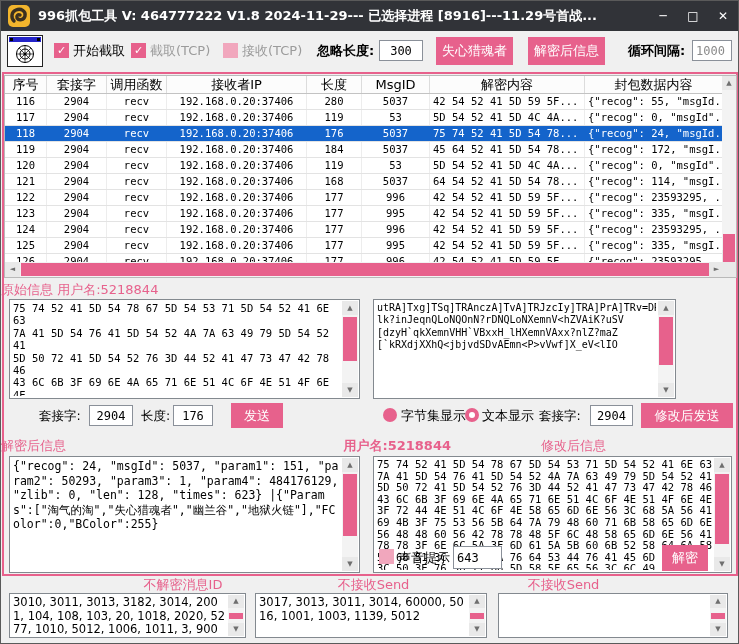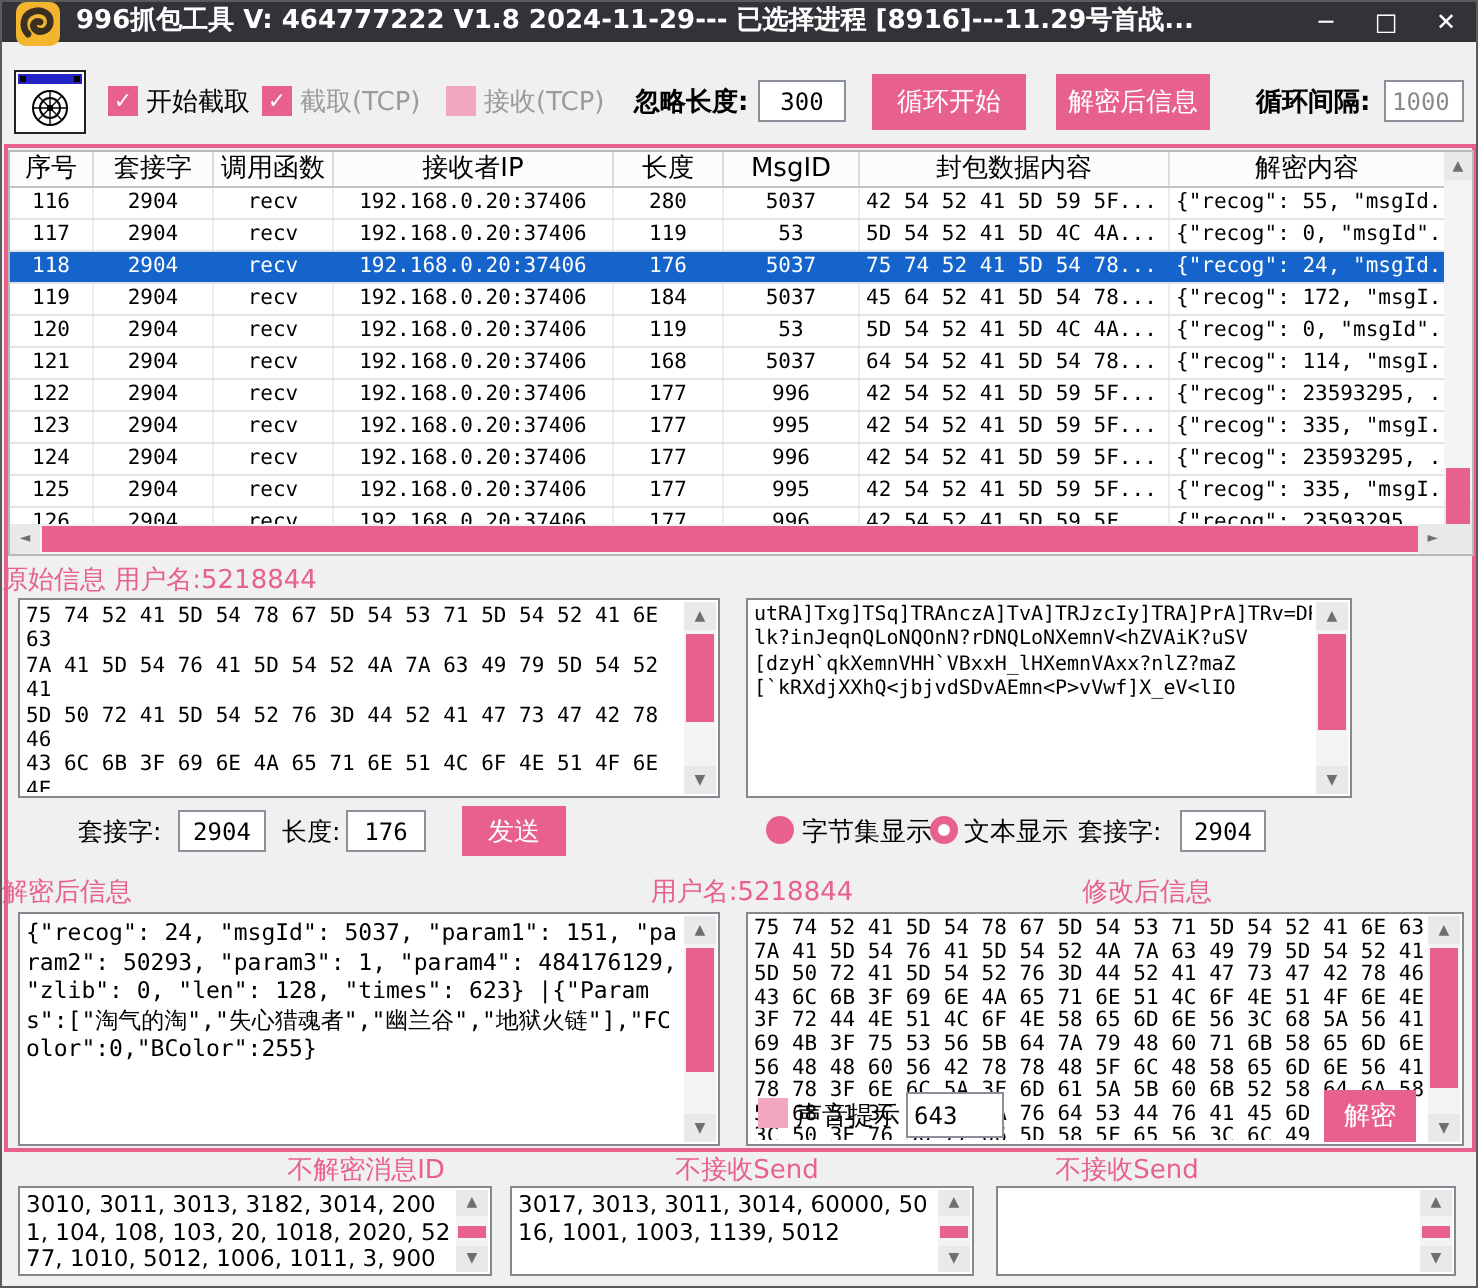--- a/index.html
+++ b/index.html
@@ -3,21 +3,21 @@
 <meta charset="utf-8">
 <style>
   * { box-sizing: border-box; margin: 0; padding: 0; }
   html,body { background:#cfcfcf; }
   body { font-family:"DejaVu Sans", sans-serif; }
   .win {
     position:relative; width:739px; height:644px; background:#f0f0f0;
     border:1px solid #5a5a5a; overflow:hidden;
   }
   
-  .titlebar { position:absolute; left:0; top:0; width:100%; height:20px; background:#313338; display:flex; }
+  .titlebar { position:absolute; left:0; top:0; width:100%; height:30px; background:#313338; display:flex; align-items:center; }
   .appicon { width:22px; height:22px; margin:0 8px 0 7px; border-radius:5px; background:#f2b52d; position:relative; flex:0 0 auto; }
   .appicon svg { position:absolute; left:0; top:0; }
   .title { color:#ffffff; font-size:13px; font-weight:bold; white-space:nowrap; overflow:hidden; }
   .winbtns { margin-left:auto; display:flex; height:100%; }
   .wbtn { width:30px; height:100%; color:#fff; font-size:12px; display:flex; align-items:center; justify-content:center; cursor:default; }
   
   .toolbar { position:absolute; left:0; top:30px; width:100%; height:41px; background:#f0f0f0; }
   .finder { position:absolute; left:6px; top:4px; width:36px; height:32px; background:#fff; border:1px solid #222; }
   .tb-item { position:absolute; top:11px; font-size:13px; color:#000; white-space:nowrap; }
   .cb { position:absolute; top:12px; width:15px; height:15px; background:#e7618c; color:#fff; font-size:11px; line-height:15px; text-align:center; }
@@ -95,38 +95,38 @@
       </svg>
     </div>
     <span class="cb" style="left:53px;">✓</span>
     <span class="tb-item" style="left:72px;">开始截取</span>
     <span class="cb" style="left:130px;">✓</span>
     <span class="tb-item gray" style="left:149px;">截取(TCP)</span>
     <span class="cb off" style="left:222px;"></span>
     <span class="tb-item gray" style="left:241px;">接收(TCP)</span>
     <span class="tb-item bold" style="left:316px;">忽略长度:</span>
     <input class="inp center" style="left: 378px; top: 9px; width: 44px; height: 21px;" value="300">
-    <button class="pbtn" style="left:435px; top:6px; width:77px; height:28px;">循环开始</button>
+    <button class="pbtn" style="left:435px; top:6px; width:77px; height:28px;">失心猎魂者</button>
     <button class="pbtn" style="left:527px; top:6px; width:77px; height:28px;">解密后信息</button>
     <span class="tb-item bold" style="left:627px;">循环间隔:</span>
     <input class="inp" style="left: 691px; top: 9px; width: 40px; height: 21px; color: rgb(138, 138, 138);" value="1000">
   </div>
 
   <div class="pinkframe"></div>
 
   <div class="ptable">
     <div class="thead">
       <div class="th">序号</div>
       <div class="th">套接字</div>
       <div class="th">调用函数</div>
       <div class="th">接收者IP</div>
       <div class="th">长度</div>
       <div class="th">MsgID</div>
+      <div class="th">解密内容</div>
       <div class="th">封包数据内容</div>
-      <div class="th">解密内容</div>
     </div>
     <div class="tbody">
 
     <div class="trow">
         <div class="td">116</div>
         <div class="td">2904</div>
         <div class="td">recv</div>
         <div class="td">192.168.0.20:37406</div>
         <div class="td">280</div>
         <div class="td">5037</div>
@@ -281,23 +281,24 @@
   <input class="inp center" style="left: 88px; top: 404px; width: 44px; height: 21px;" value="2904">
   <span class="tb-item" style="position:absolute; left:140px; top:407px; font-size:12.5px;">长度:</span>
   <input class="inp center" style="left: 172px; top: 404px; width: 40px; height: 21px;" value="176">
   <button class="pbtn" style="left:230px; top:402px; width:52px; height:25px;">发送</button>
   <span class="radio" style="left:382px; top:407px;"></span>
   <span class="tb-item" style="position:absolute; left:400px; top:406px;">字节集显示</span>
   <span class="radio donut" style="left:464px; top:407px;"></span>
   <span class="tb-item" style="position:absolute; left:481px; top:406px;">文本显示</span>
   <span class="tb-item" style="position:absolute; left:538px; top:407px; font-size:12.5px;">套接字:</span>
   <input class="inp center" style="left: 589px; top: 404px; width: 43px; height: 21px;" value="2904">
+  <button class="pbtn" style="left:640px; top:402px; width:92px; height:25px;">修改后发送</button>
 
   <div class="slabel" style="top:436px; left:0; width:340px; text-align:left;">解密后信息</div>
-  <div class="slabel" style="top:436px; left:300px; width:150px; text-align:center;">用户名:5218844</div>
+  <div class="slabel" style="top:436px; left:300px; width:150px; text-align:right;font-weight:bold;">用户名:5218844</div>
   <div class="slabel" style="top:436px; left:500px; width:145px; text-align:center;">修改后信息</div>
 
   <div class="panel" style="left:8px; top:455px; width:351px; height:117px;">
     <div class="content" style="font-size:11.5px; line-height:14.5px;">{"recog": 24, "msgId": 5037, "param1": 151, "param2": 50293, "param3": 1, "param4": 484176129, "zlib": 0, "len": 128, "times": 623} |{"Params":["淘气的淘","失心猎魂者","幽兰谷","地狱火链"],"FColor":0,"BColor":255}</div>
     <div class="vsb">
       <span class="sb-arrow" style="top:0;">▲</span>
       <span class="sb-arrow" style="bottom:0;">▼</span>
       <span class="sb-thumb" style="top:16px; height:62px;"></span>
     </div>
   </div>

